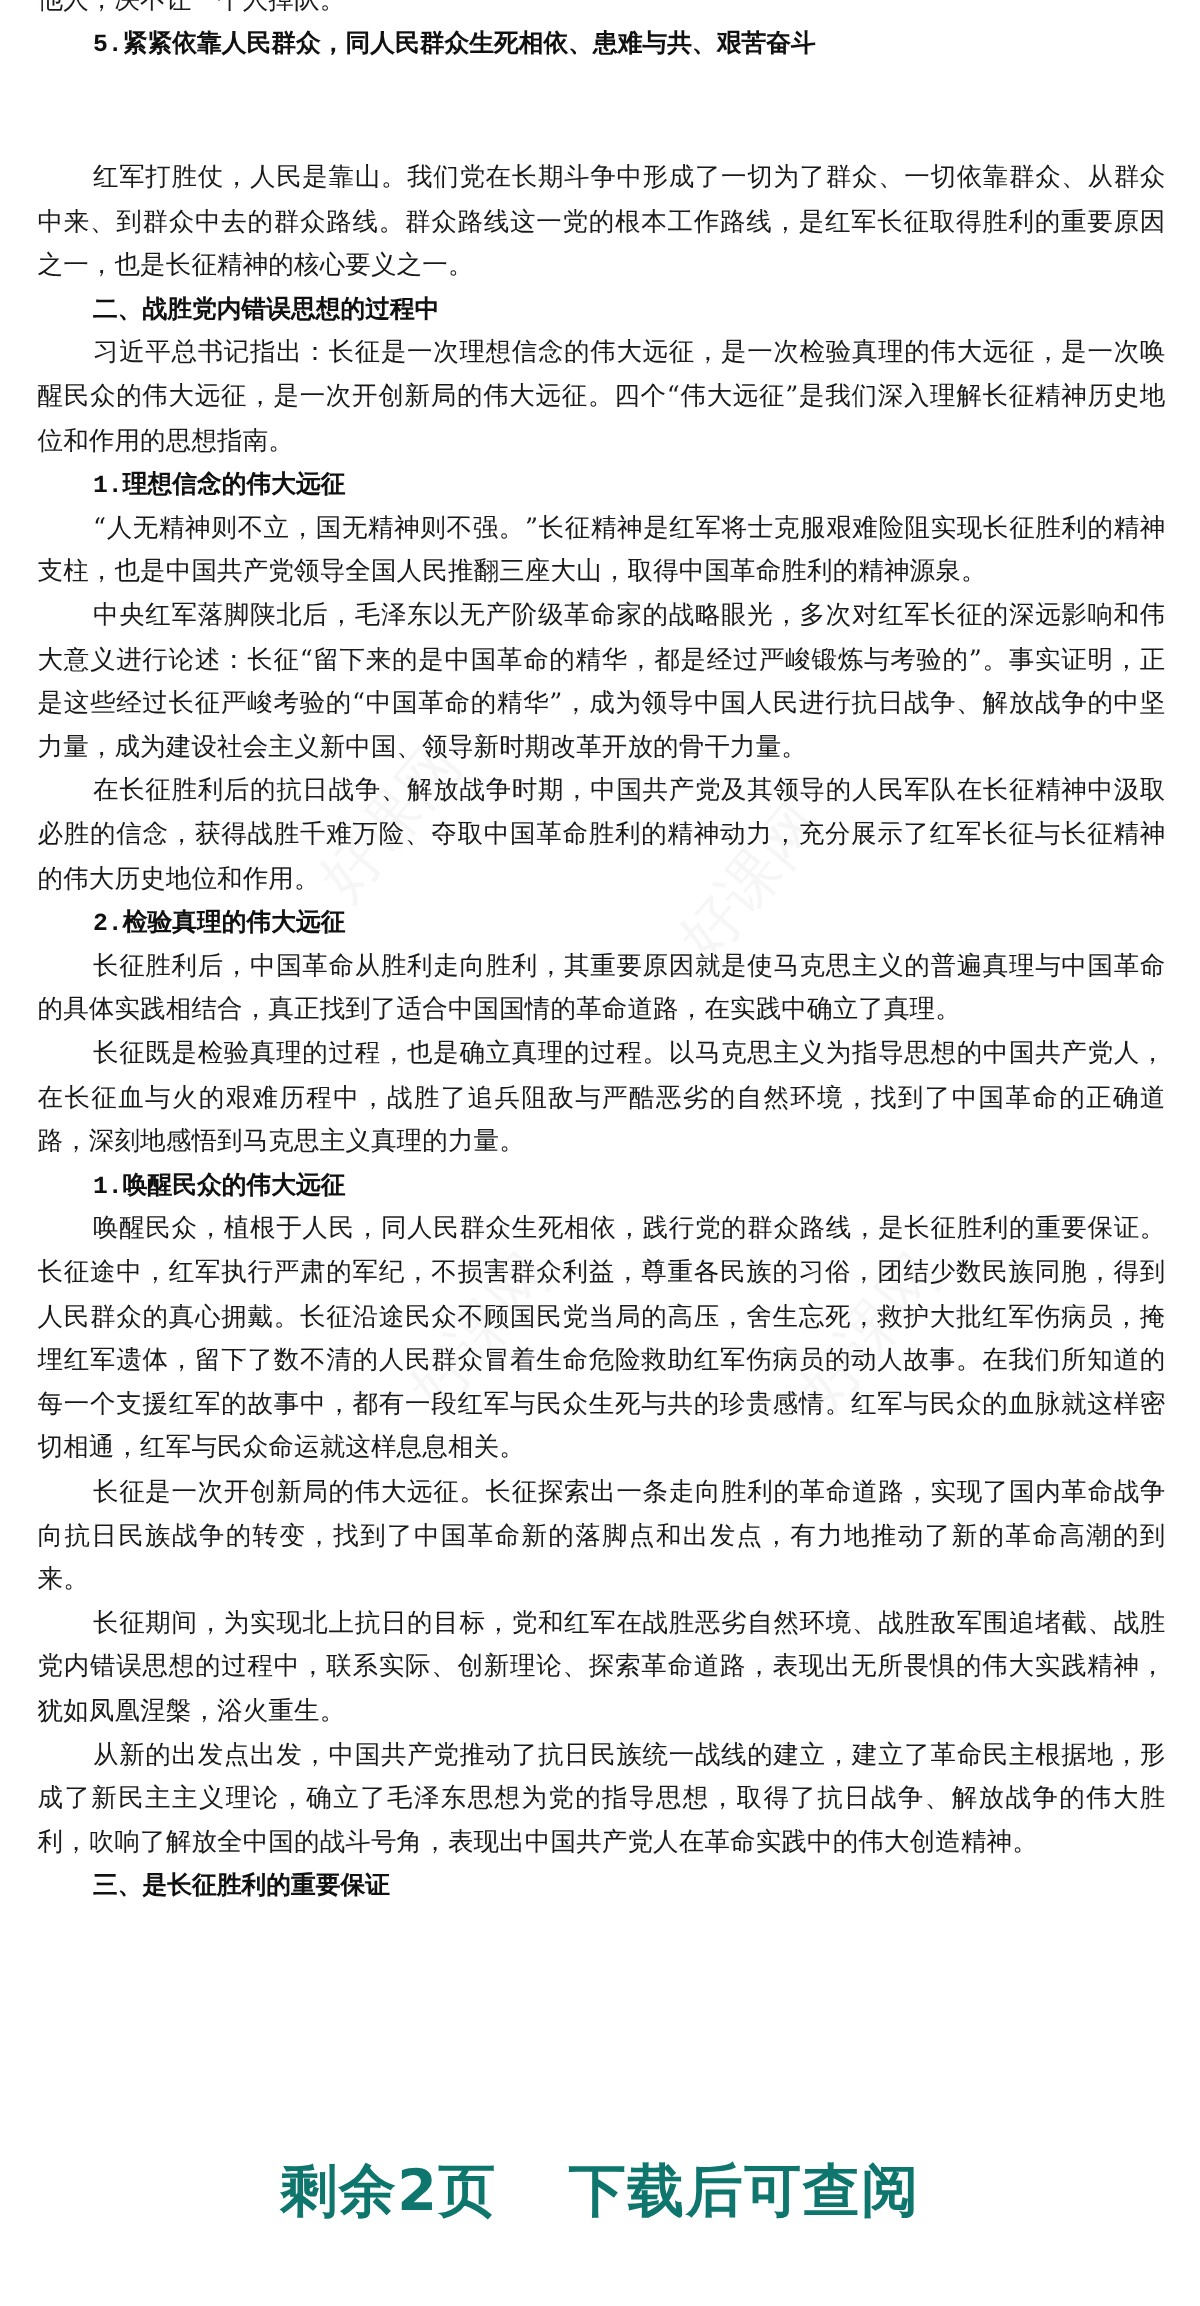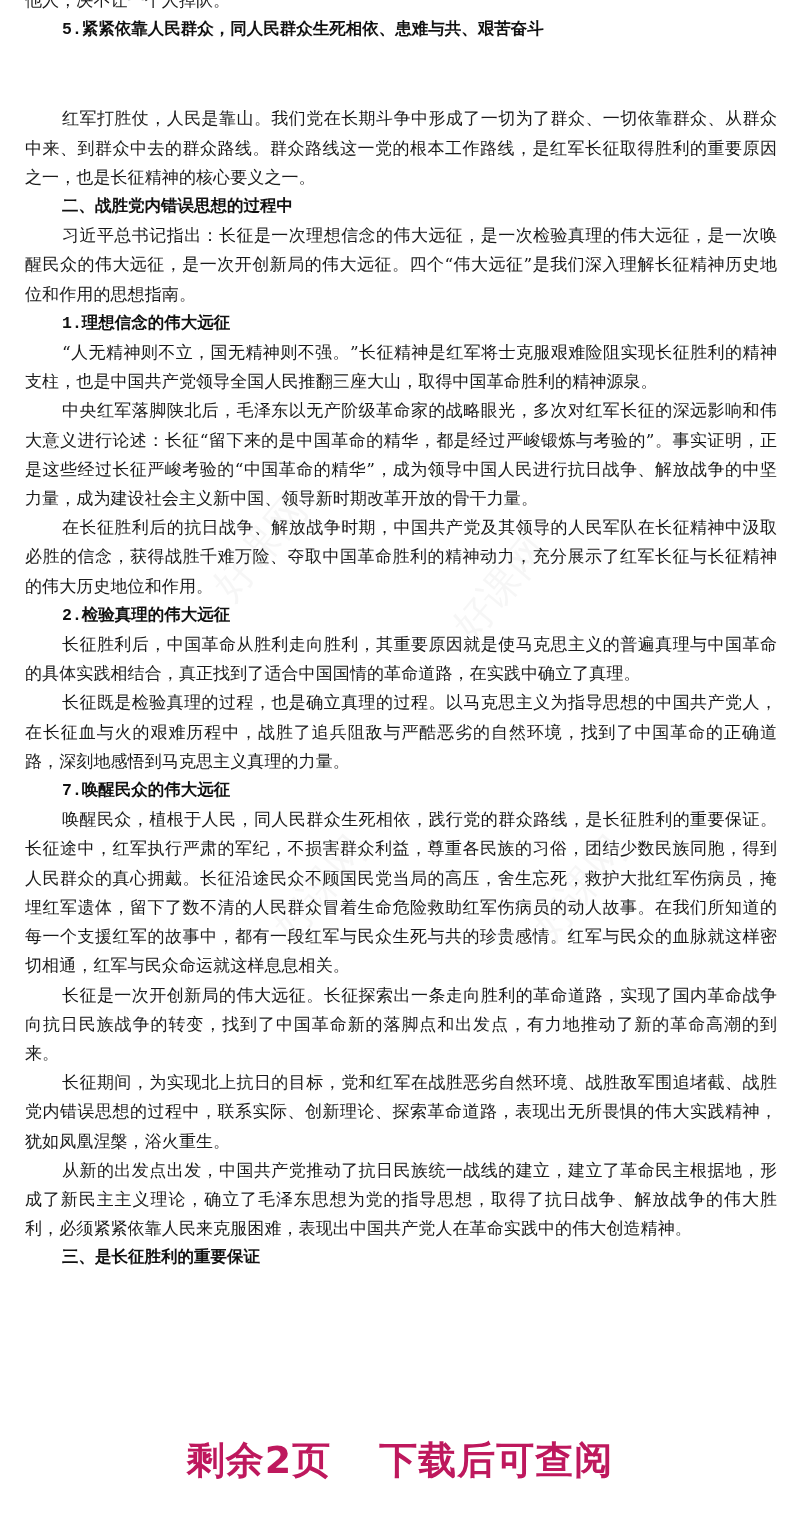--- a/index.html
+++ b/index.html
@@ -51,21 +51,21 @@
   }
   .footer-banner {
     position: absolute;
     left: 0;
     top: 1435px;
     width: 800px;
     text-align: center;
     font-family: "DejaVu Sans", "Liberation Sans", sans-serif;
     font-weight: bold;
     font-size: 38px;
-    color: #be185d;
+    color: #0f766e;
     letter-spacing: 1px;
     cursor: pointer;
   }
   .footer-banner span + span { margin-left: 48px; }
 </style>
 </head>
 <body>
 
 <div class="watermark" style="left:200px; top:520px;">好课网</div>
 <div class="watermark" style="left:440px; top:560px;">好课网</div>
@@ -79,23 +79,23 @@
   <p class="p">红军打胜仗，人民是靠山。我们党在长期斗争中形成了一切为了群众、一切依靠群众、从群众中来、到群众中去的群众路线。群众路线这一党的根本工作路线，是红军长征取得胜利的重要原因之一，也是长征精神的核心要义之一。</p>
   <p class="h">二、战胜党内错误思想的过程中</p>
   <p class="p">习近平总书记指出：长征是一次理想信念的伟大远征，是一次检验真理的伟大远征，是一次唤醒民众的伟大远征，是一次开创新局的伟大远征。四个“伟大远征”是我们深入理解长征精神历史地位和作用的思想指南。</p>
   <p class="h">1.理想信念的伟大远征</p>
   <p class="p">“人无精神则不立，国无精神则不强。”长征精神是红军将士克服艰难险阻实现长征胜利的精神支柱，也是中国共产党领导全国人民推翻三座大山，取得中国革命胜利的精神源泉。</p>
   <p class="p">中央红军落脚陕北后，毛泽东以无产阶级革命家的战略眼光，多次对红军长征的深远影响和伟大意义进行论述：长征“留下来的是中国革命的精华，都是经过严峻锻炼与考验的”。事实证明，正是这些经过长征严峻考验的“中国革命的精华”，成为领导中国人民进行抗日战争、解放战争的中坚力量，成为建设社会主义新中国、领导新时期改革开放的骨干力量。</p>
   <p class="p">在长征胜利后的抗日战争、解放战争时期，中国共产党及其领导的人民军队在长征精神中汲取必胜的信念，获得战胜千难万险、夺取中国革命胜利的精神动力，充分展示了红军长征与长征精神的伟大历史地位和作用。</p>
   <p class="h">2.检验真理的伟大远征</p>
   <p class="p">长征胜利后，中国革命从胜利走向胜利，其重要原因就是使马克思主义的普遍真理与中国革命的具体实践相结合，真正找到了适合中国国情的革命道路，在实践中确立了真理。</p>
   <p class="p">长征既是检验真理的过程，也是确立真理的过程。以马克思主义为指导思想的中国共产党人，在长征血与火的艰难历程中，战胜了追兵阻敌与严酷恶劣的自然环境，找到了中国革命的正确道路，深刻地感悟到马克思主义真理的力量。</p>
-  <p class="h">7.唤醒民众的伟大远征</p>
+  <p class="h">1.唤醒民众的伟大远征</p>
   <p class="p">唤醒民众，植根于人民，同人民群众生死相依，践行党的群众路线，是长征胜利的重要保证。长征途中，红军执行严肃的军纪，不损害群众利益，尊重各民族的习俗，团结少数民族同胞，得到人民群众的真心拥戴。长征沿途民众不顾国民党当局的高压，舍生忘死，救护大批红军伤病员，掩埋红军遗体，留下了数不清的人民群众冒着生命危险救助红军伤病员的动人故事。在我们所知道的每一个支援红军的故事中，都有一段红军与民众生死与共的珍贵感情。红军与民众的血脉就这样密切相通，红军与民众命运就这样息息相关。</p>
   <p class="p">长征是一次开创新局的伟大远征。长征探索出一条走向胜利的革命道路，实现了国内革命战争向抗日民族战争的转变，找到了中国革命新的落脚点和出发点，有力地推动了新的革命高潮的到来。</p>
   <p class="p">长征期间，为实现北上抗日的目标，党和红军在战胜恶劣自然环境、战胜敌军围追堵截、战胜党内错误思想的过程中，联系实际、创新理论、探索革命道路，表现出无所畏惧的伟大实践精神，犹如凤凰涅槃，浴火重生。</p>
-  <p class="p">从新的出发点出发，中国共产党推动了抗日民族统一战线的建立，建立了革命民主根据地，形成了新民主主义理论，确立了毛泽东思想为党的指导思想，取得了抗日战争、解放战争的伟大胜利，必须紧紧依靠人民来克服困难，表现出中国共产党人在革命实践中的伟大创造精神。</p>
+  <p class="p">从新的出发点出发，中国共产党推动了抗日民族统一战线的建立，建立了革命民主根据地，形成了新民主主义理论，确立了毛泽东思想为党的指导思想，取得了抗日战争、解放战争的伟大胜利，吹响了解放全中国的战斗号角，表现出中国共产党人在革命实践中的伟大创造精神。</p>
   <p class="h">三、是长征胜利的重要保证</p>
 </div>
 
 <div class="footer-banner">
   <span>剩余2页</span><span>下载后可查阅</span>
 </div>
 
 </body></html>

